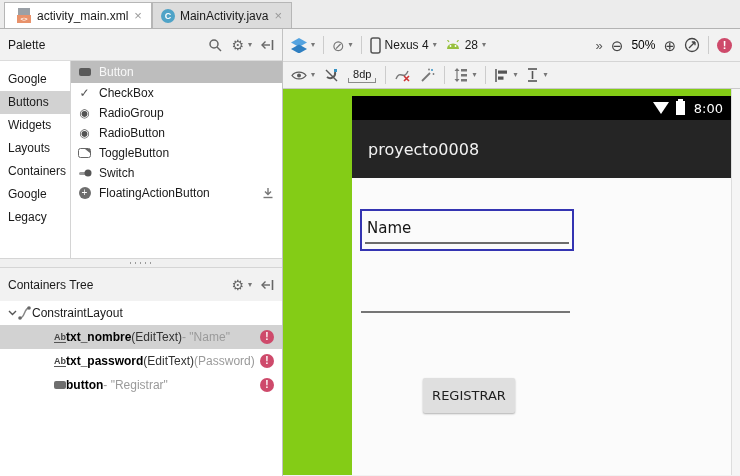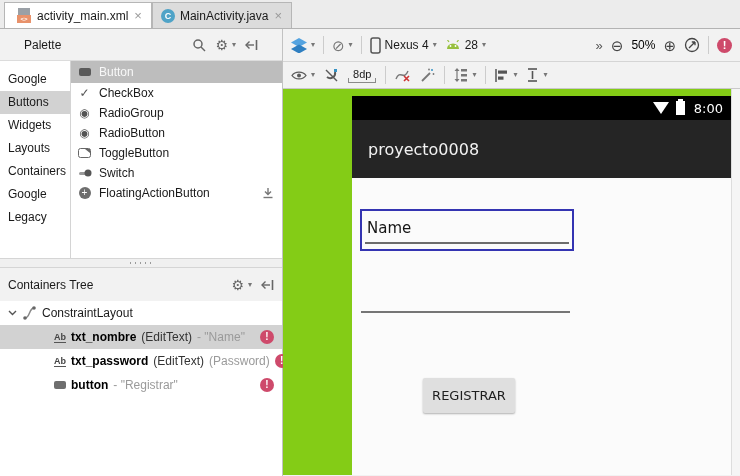--- a/index.html
+++ b/index.html
@@ -19,21 +19,21 @@
   .xml-icon .pg { position:absolute; left:1px; top:0; width:12px; height:7px; background:#9aa0a6; }
   .xml-icon .tg { position:absolute; left:0; top:7px; width:14px; height:8px; background:#e8926b;
                   color:#fff; font-size:6px; line-height:8px; text-align:center; font-weight:bold; }
   .class-icon { width:14px; height:14px; border-radius:50%; background:#4fa3c7; color:#fff;
                 font-size:9px; line-height:14px; text-align:center; font-weight:bold; }
 
   
   .left-panel { position:absolute; left:0; top:29px; width:283px; height:447px;
                 background:#fff; border-right:1px solid #c2c2c2; }
   .panel-header { height:32px; background:#f2f2f2; border-bottom:1px solid #dcdcdc;
-                  display:flex; align-items:center; padding:0 24px; }
+                  display:flex; align-items:center; padding:0 8px; }
   .panel-title { font-size:12px; color:#1a1a1a; }
   .hdr-icons { margin-left:auto; display:flex; align-items:center; gap:9px; }
   .gear { font-size:14px; color:#666; line-height:1; }
   .caret { font-size:8px; color:#777; line-height:1; }
   .palette-body { display:flex; height:197px; }
   .cats { width:71px; border-right:1px solid #d4d4d4; padding-top:7px; }
   .cat { height:23px; line-height:23px; padding-left:8px; color:#1a1a1a; cursor:pointer; }
   .cat.selected { background:#d2d2d2; }
   .plist { flex:1; }
   .pitem { height:20px; display:flex; align-items:center; gap:7px; padding-left:6px; cursor:pointer; }
@@ -47,21 +47,21 @@
   .dl { margin-left:auto; margin-right:8px; }
 
   .splitter { height:10px; background:#f0f0f0; border-top:1px solid #d5d5d5; border-bottom:1px solid #d5d5d5;
               display:flex; align-items:center; justify-content:center; cursor:row-resize; }
   .grip { width:26px; height:5px;
           background-image:radial-gradient(circle, #9a9a9a 1px, transparent 1px);
           background-size:5px 4px; }
 
   .ct-header { height:33px; background:#f2f2f2; display:flex; align-items:center; padding:0 8px; }
   .tree { background:#fff; }
-  .trow { height:24px; display:flex; align-items:center; gap:5px; padding-right:8px; cursor:pointer; }
+  .trow { height:24px; display:flex; align-items:center; padding-right:8px; cursor:pointer; }
   .trow.selected { background:#d2d2d2; }
   .t-ind0 { padding-left:8px; } .t-ind1 { padding-left:54px; }
   .t-name { font-weight:bold; color:#000; white-space:pre; }
   .t-type { color:#333; white-space:pre; }
   .t-detail { color:#9a9a9a; white-space:pre; }
   .err { margin-left:auto; width:14px; height:14px; border-radius:50%; background:#ce4a6b; color:#fff;
          font-size:10px; font-weight:bold; line-height:14px; text-align:center; flex:none; }
   .ab-icon { font-size:9px; font-weight:bold; color:#444; border-bottom:1px solid #555; line-height:10px; flex:none; }
 
   

